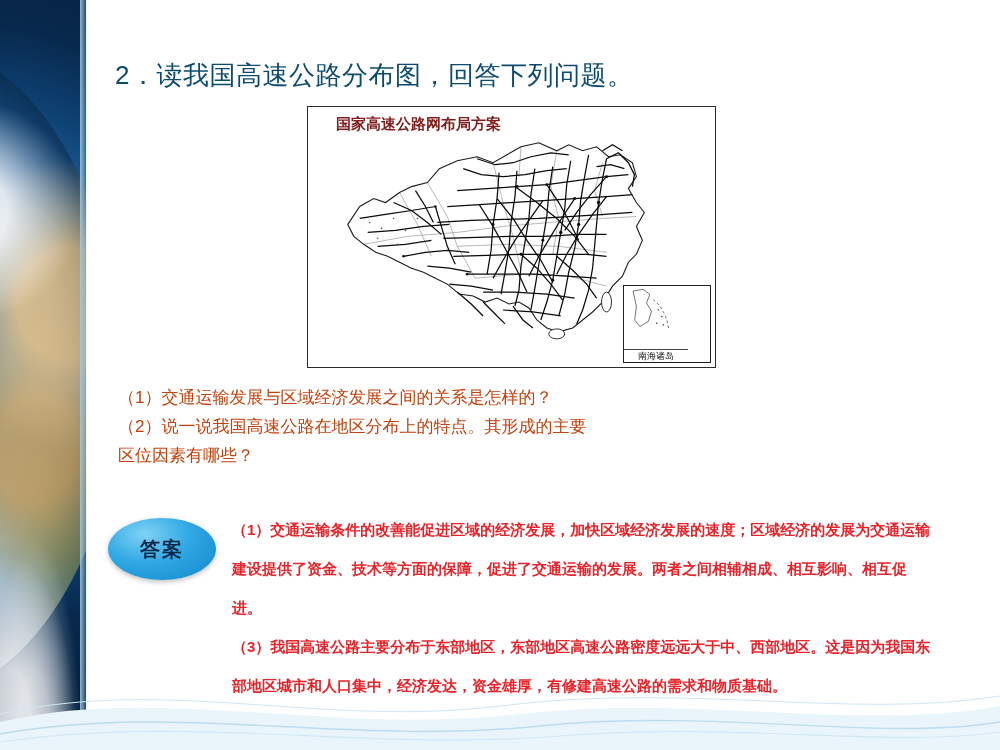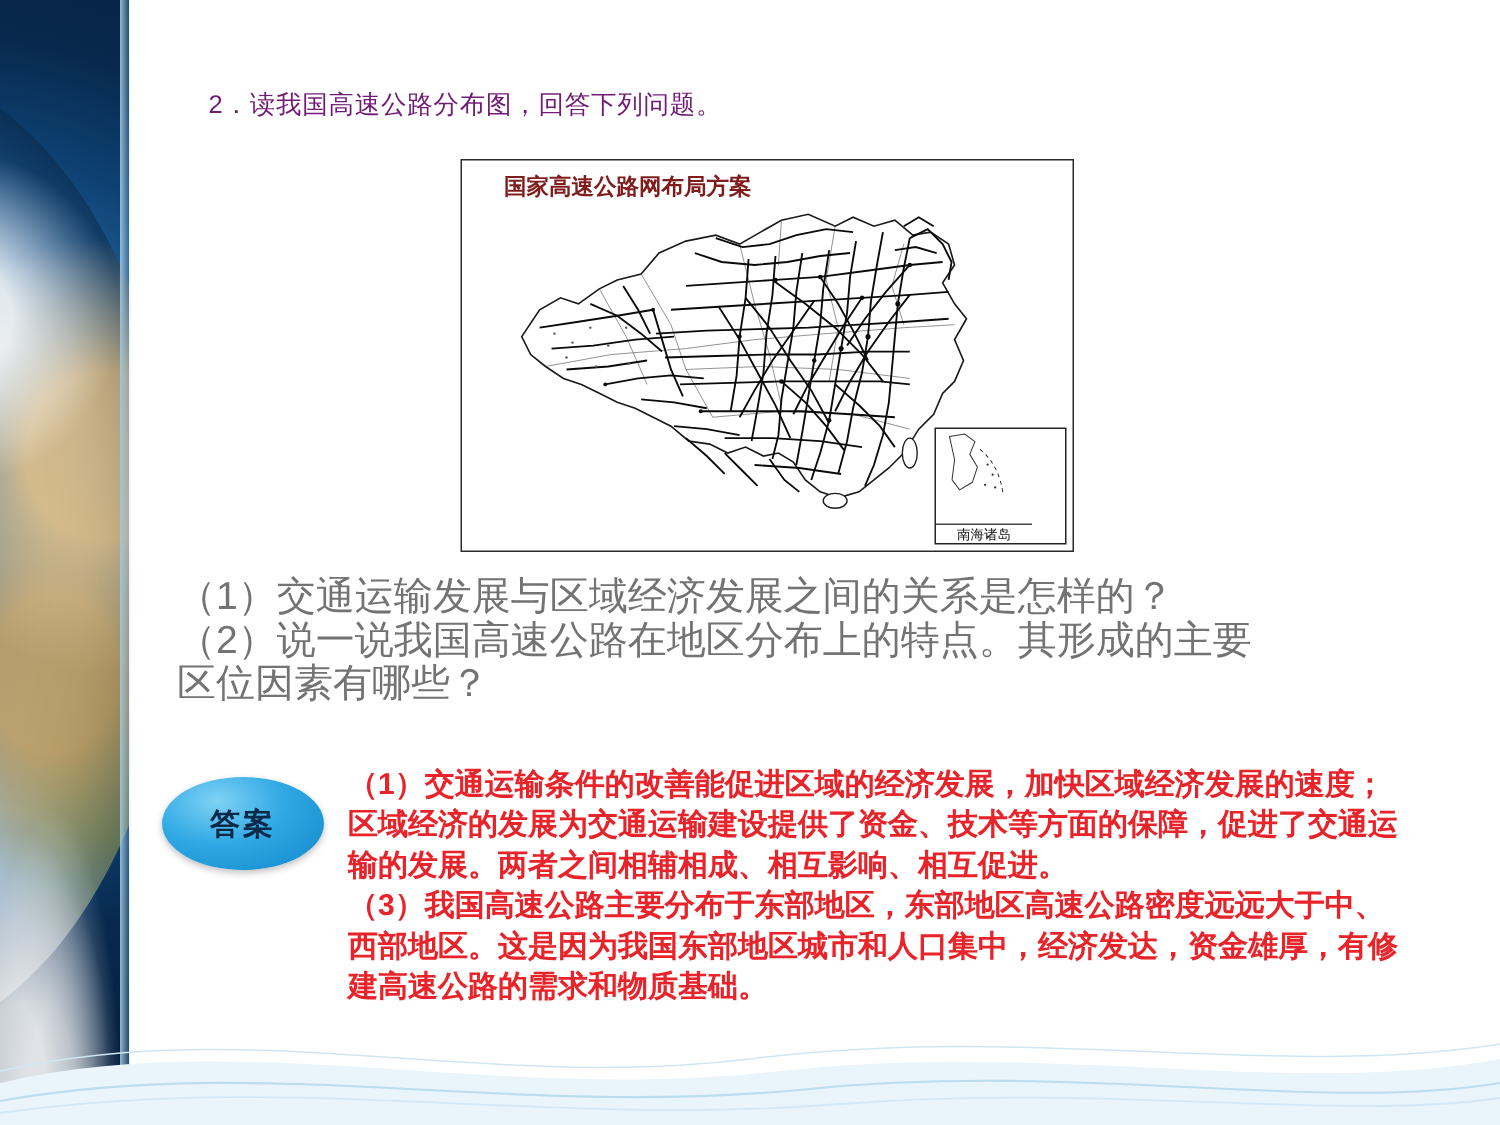--- a/index.html
+++ b/index.html
@@ -58,23 +58,23 @@
   .bottom-waves {
     position: absolute;
     left: 0; bottom: 0;
     width: 1000px; height: 140px;
     pointer-events: none;
   }
 
   
   .q-title {
     position: absolute;
-    left: 139px; top: 58px;
-    font-size: 17px;
-    color: #701a75;
+    left: 115px; top: 58px;
+    font-size: 26px;
+    color: #0c4a6e;
     letter-spacing: 0.5px;
     white-space: nowrap;
   }
 
   .map-figure {
     position: absolute;
     left: 307px; top: 106px;
     width: 409px; height: 262px;
     background: #ffffff;
     border: 1px solid #2b2b2b;
@@ -105,22 +105,22 @@
     color: #111;
     background: #fff;
     border-top: 1px solid #444;
     line-height: 12px;
   }
 
   .question-lines {
     position: absolute;
     left: 118px; top: 383px;
     width: 800px;
-    font-size: 26px;
-    color: #737373;
+    font-size: 17px;
+    color: #c2410c;
     line-height: 29px;
   }
   .question-lines div { white-space: pre-wrap; }
 
   .answer-badge {
     position: absolute;
     left: 108px; top: 518px;
     width: 108px; height: 62px;
     border-radius: 50%;
     background: radial-gradient(ellipse at 34% 26%, #7fd2f5 0%, #2fa8e4 45%, #1186c9 100%);
@@ -132,23 +132,23 @@
     font-size: 20px;
     font-weight: 700;
     letter-spacing: 2px;
   }
 
   .answer-text {
     position: absolute;
     left: 232px; top: 510px;
     width: 700px;
     color: #e8232a;
-    font-size: 20px;
+    font-size: 15px;
     font-weight: 700;
-    line-height: 27px;
+    line-height: 39px;
   }
   .answer-text p { margin: 0; }
 </style>
 </head>
 <body>
 
 <div id="slide">
 
   <div class="earth-band">
     <div class="earth-globe"></div>

